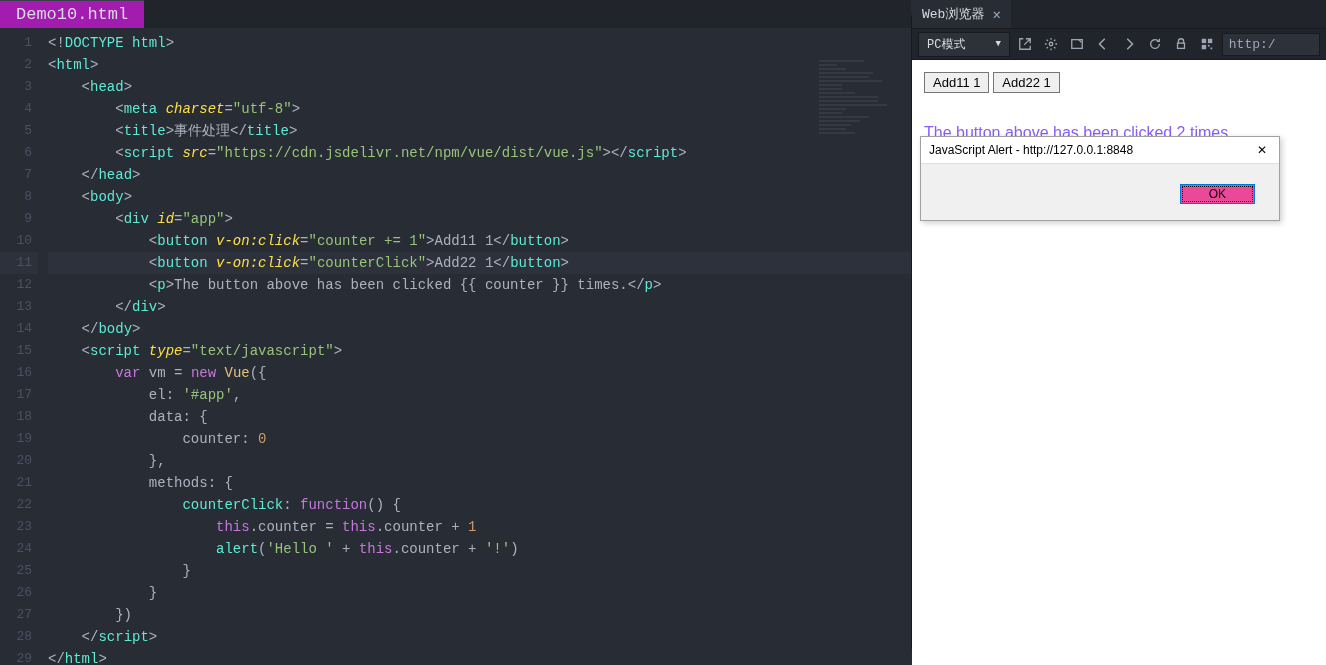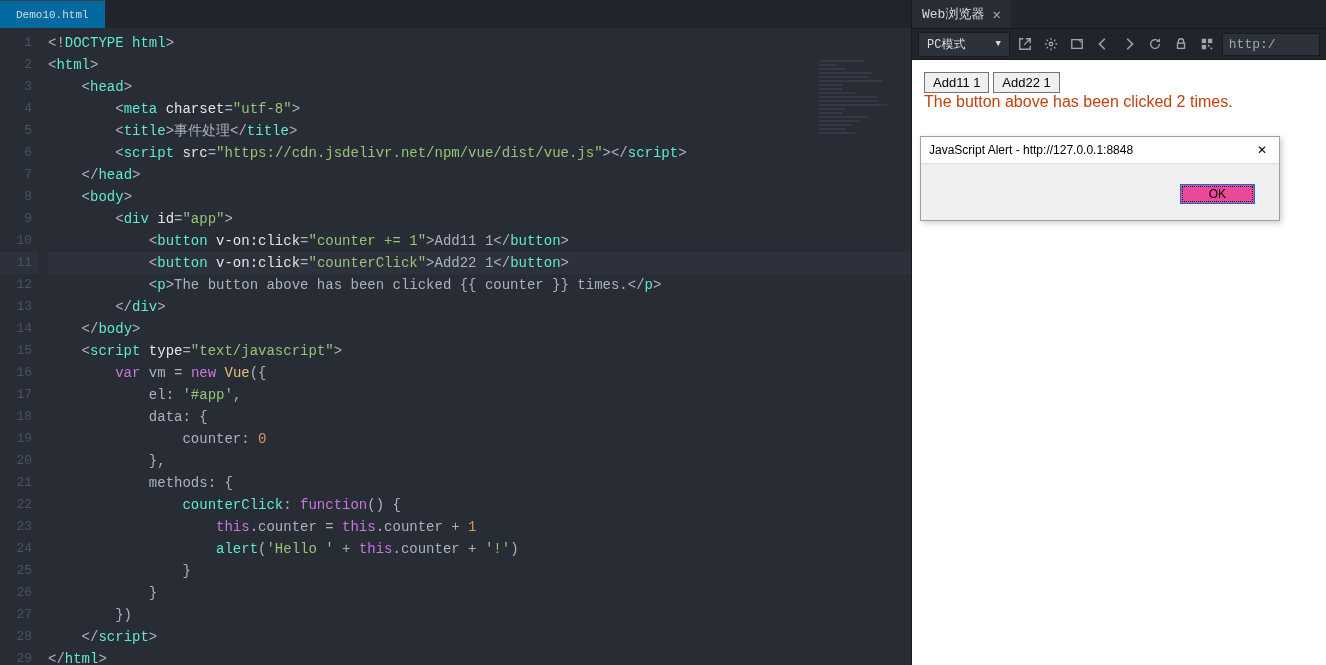--- a/index.html
+++ b/index.html
@@ -21,24 +21,24 @@
   flex-direction: column;
   position: relative;
 }
 .editor-tabs {
   height: 28px;
   background: #21252b;
   display: flex;
   align-items: center;
 }
 .editor-tab {
-  background: #0369a1;
+  background: #a21caf;
   color: #d7dae0;
   padding: 10px 16px;
-  font-size: 11px;
+  font-size: 17px;
   height: 28px;
   display: flex;
   align-items: center;
   border-top: 1px solid #3a3f4b;
 }
 .editor-body {
   display: flex;
   flex: 1;
   position: relative;
 }
@@ -58,21 +58,21 @@
   padding-top: 4px;
   padding-left: 10px;
   font-size: 14px;
   line-height: 22px;
   white-space: pre;
   color: #abb2bf;
 }
 .hl-line { background: #2c313c; }
 .p { color: #abb2bf; }     
 .t { color: #5eead4; }     
-.a { color: #e5e5e5; }     
+.a { color: #fde047; font-style: italic; }     
 .s { color: #98c379; }     
 .k { color: #c678dd; }     
 .f { color: #5eead4; text-align: center; }     
 .v { color: #e5c07b; }     
 .n { color: #d19a66; }     
 .txt { color: #abb2bf; }
 .minimap {
   position: absolute;
   top: 32px;
   right: 2px;
@@ -83,20 +83,21 @@
 }
 .minimap div { height: 2px; margin-bottom: 2px; background: #5c6370; }
 
 .browser-pane {
   width: 415px;
   height: 665px;
   background: #fff;
   display: flex;
   flex-direction: column;
   border-left: 1px solid #181a1f;
+  border-radius: 17px;
 }
 .browser-tabs {
   height: 28px;
   background: #21252b;
   display: flex;
   align-items: center;
 }
 .browser-tab {
   background: #282c34;
   color: #d7dae0;
@@ -160,23 +161,23 @@
 }
 .html-btn {
   background: #efefef;
   border: 1px solid #767676;
   padding: 2px 8px;
   font-size: 13px;
   font-family: Arial, sans-serif;
   cursor: pointer;
 }
 .page-text {
-  margin-top: 0;
+  margin-top: 31px;
   font-size: 16px;
-  color: #c2410c;
+  color: #8b5cf6;
 }
 .alert-dialog {
   position: absolute;
   top: 76px;
   left: 8px;
   width: 360px;
   background: #fff;
   border: 1px solid #a0a0a0;
   box-shadow: 2px 2px 6px rgba(0,0,0,0.2);
 }

